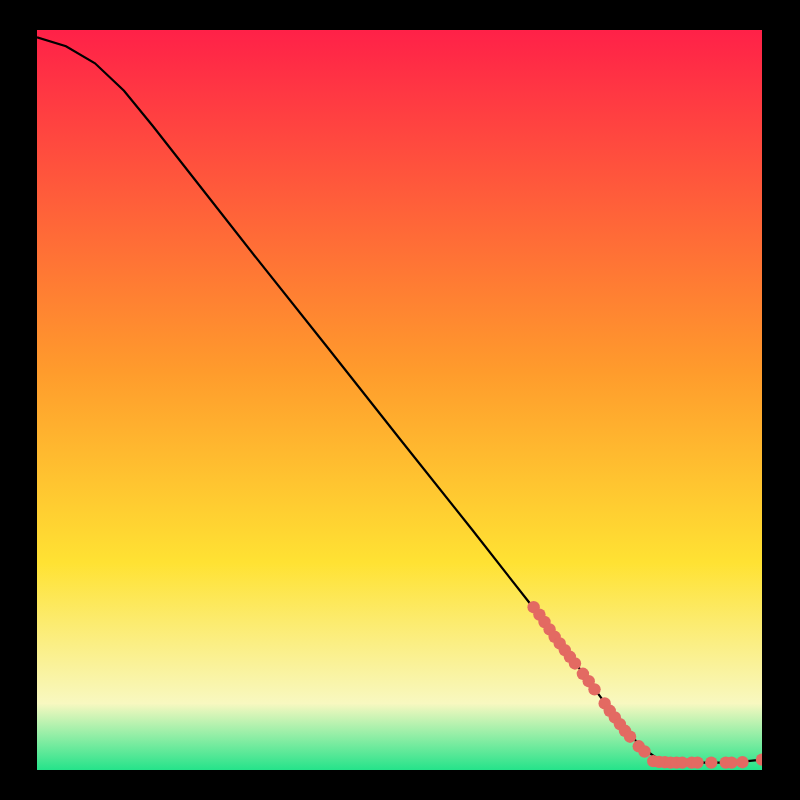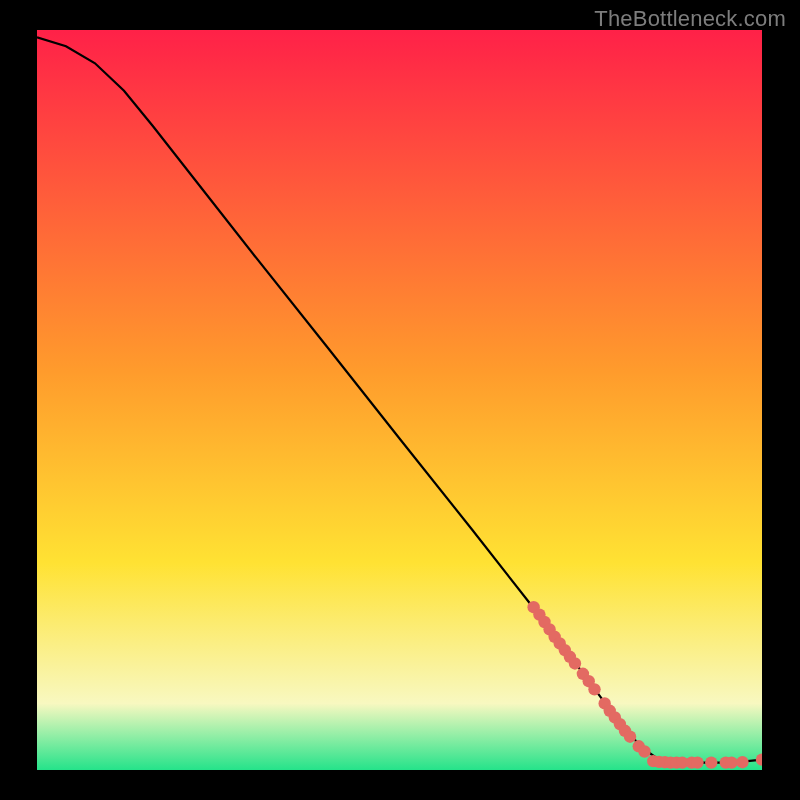--- a/index.html
+++ b/index.html
@@ -39,21 +39,20 @@
   .plot-frame svg {
     display: block;
     width: 100%;
     height: 100%;
   }
 </style>
 </head>
 <body>
 
 <div class="stage">
-  <div class="attribution">TheBottleneck.com</div>
 
   <div class="plot-frame">
     <svg viewBox="0 0 725 740" preserveAspectRatio="none">
       <defs>
         <linearGradient id="bg-grad" x1="0" y1="0" x2="0" y2="1">
           <stop offset="0%" stop-color="#ff2148"></stop>
           <stop offset="46%" stop-color="#ff9b2c"></stop>
           <stop offset="72%" stop-color="#ffe233"></stop>
           <stop offset="91%" stop-color="#f8f8c0"></stop>
           <stop offset="100%" stop-color="#25e38a"></stop>

